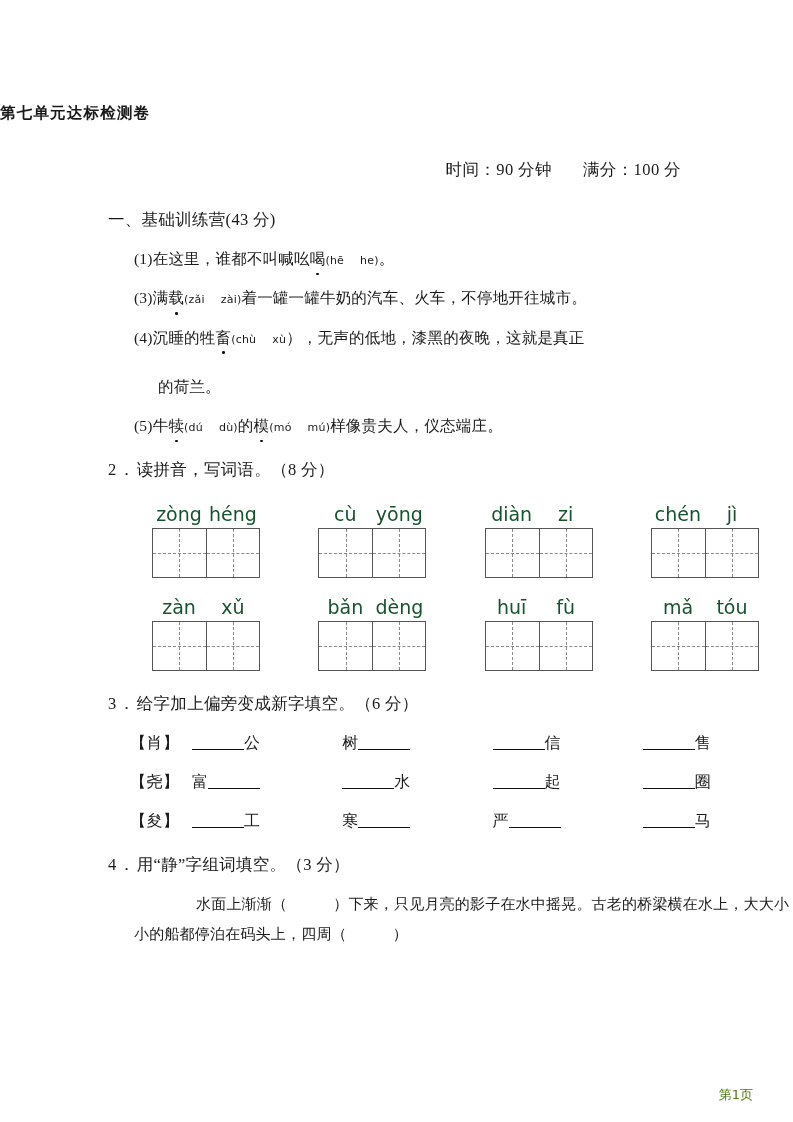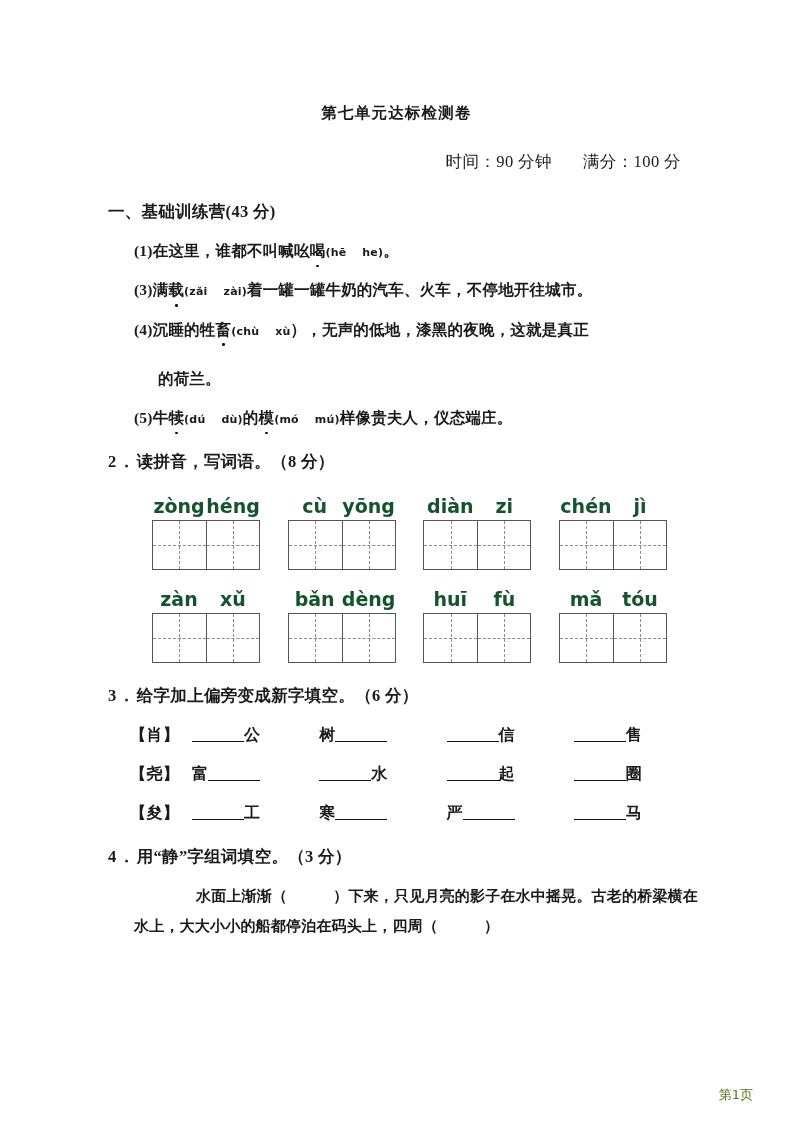--- a/index.html
+++ b/index.html
@@ -20,41 +20,39 @@
     position: absolute;
     left: 0; top: 0;
     width: 793px;
     height: 1122px;
     box-sizing: border-box;
     padding: 0;
   }
 
   
   .doc-title {
-    text-align: center;
+    text-align: left;
     font-size: 15.5px;
     font-weight: bold;
     letter-spacing: 1.2px;
     margin-top: 103px;
     font-family: "DejaVu Sans", sans-serif;
   }
   .meta-line {
     text-align: right;
     padding-right: 112px;
-    margin-top: 27px;
+    margin-top: 35px;
     font-size: 16.5px;
     letter-spacing: 0.4px;
   }
   .meta-line .gap { display: inline-block; width: 22px; }
 
   
   .content {
     padding-left: 108px;
-    padding-right: 92px;
-    font-weight: bold;
   }
   .sec-title {
     font-size: 16.5px;
     margin-top: 28px;
     letter-spacing: 0.3px;
   }
   .q-title {
     font-size: 16.5px;
     margin-top: 22px;
     letter-spacing: 0.3px;

